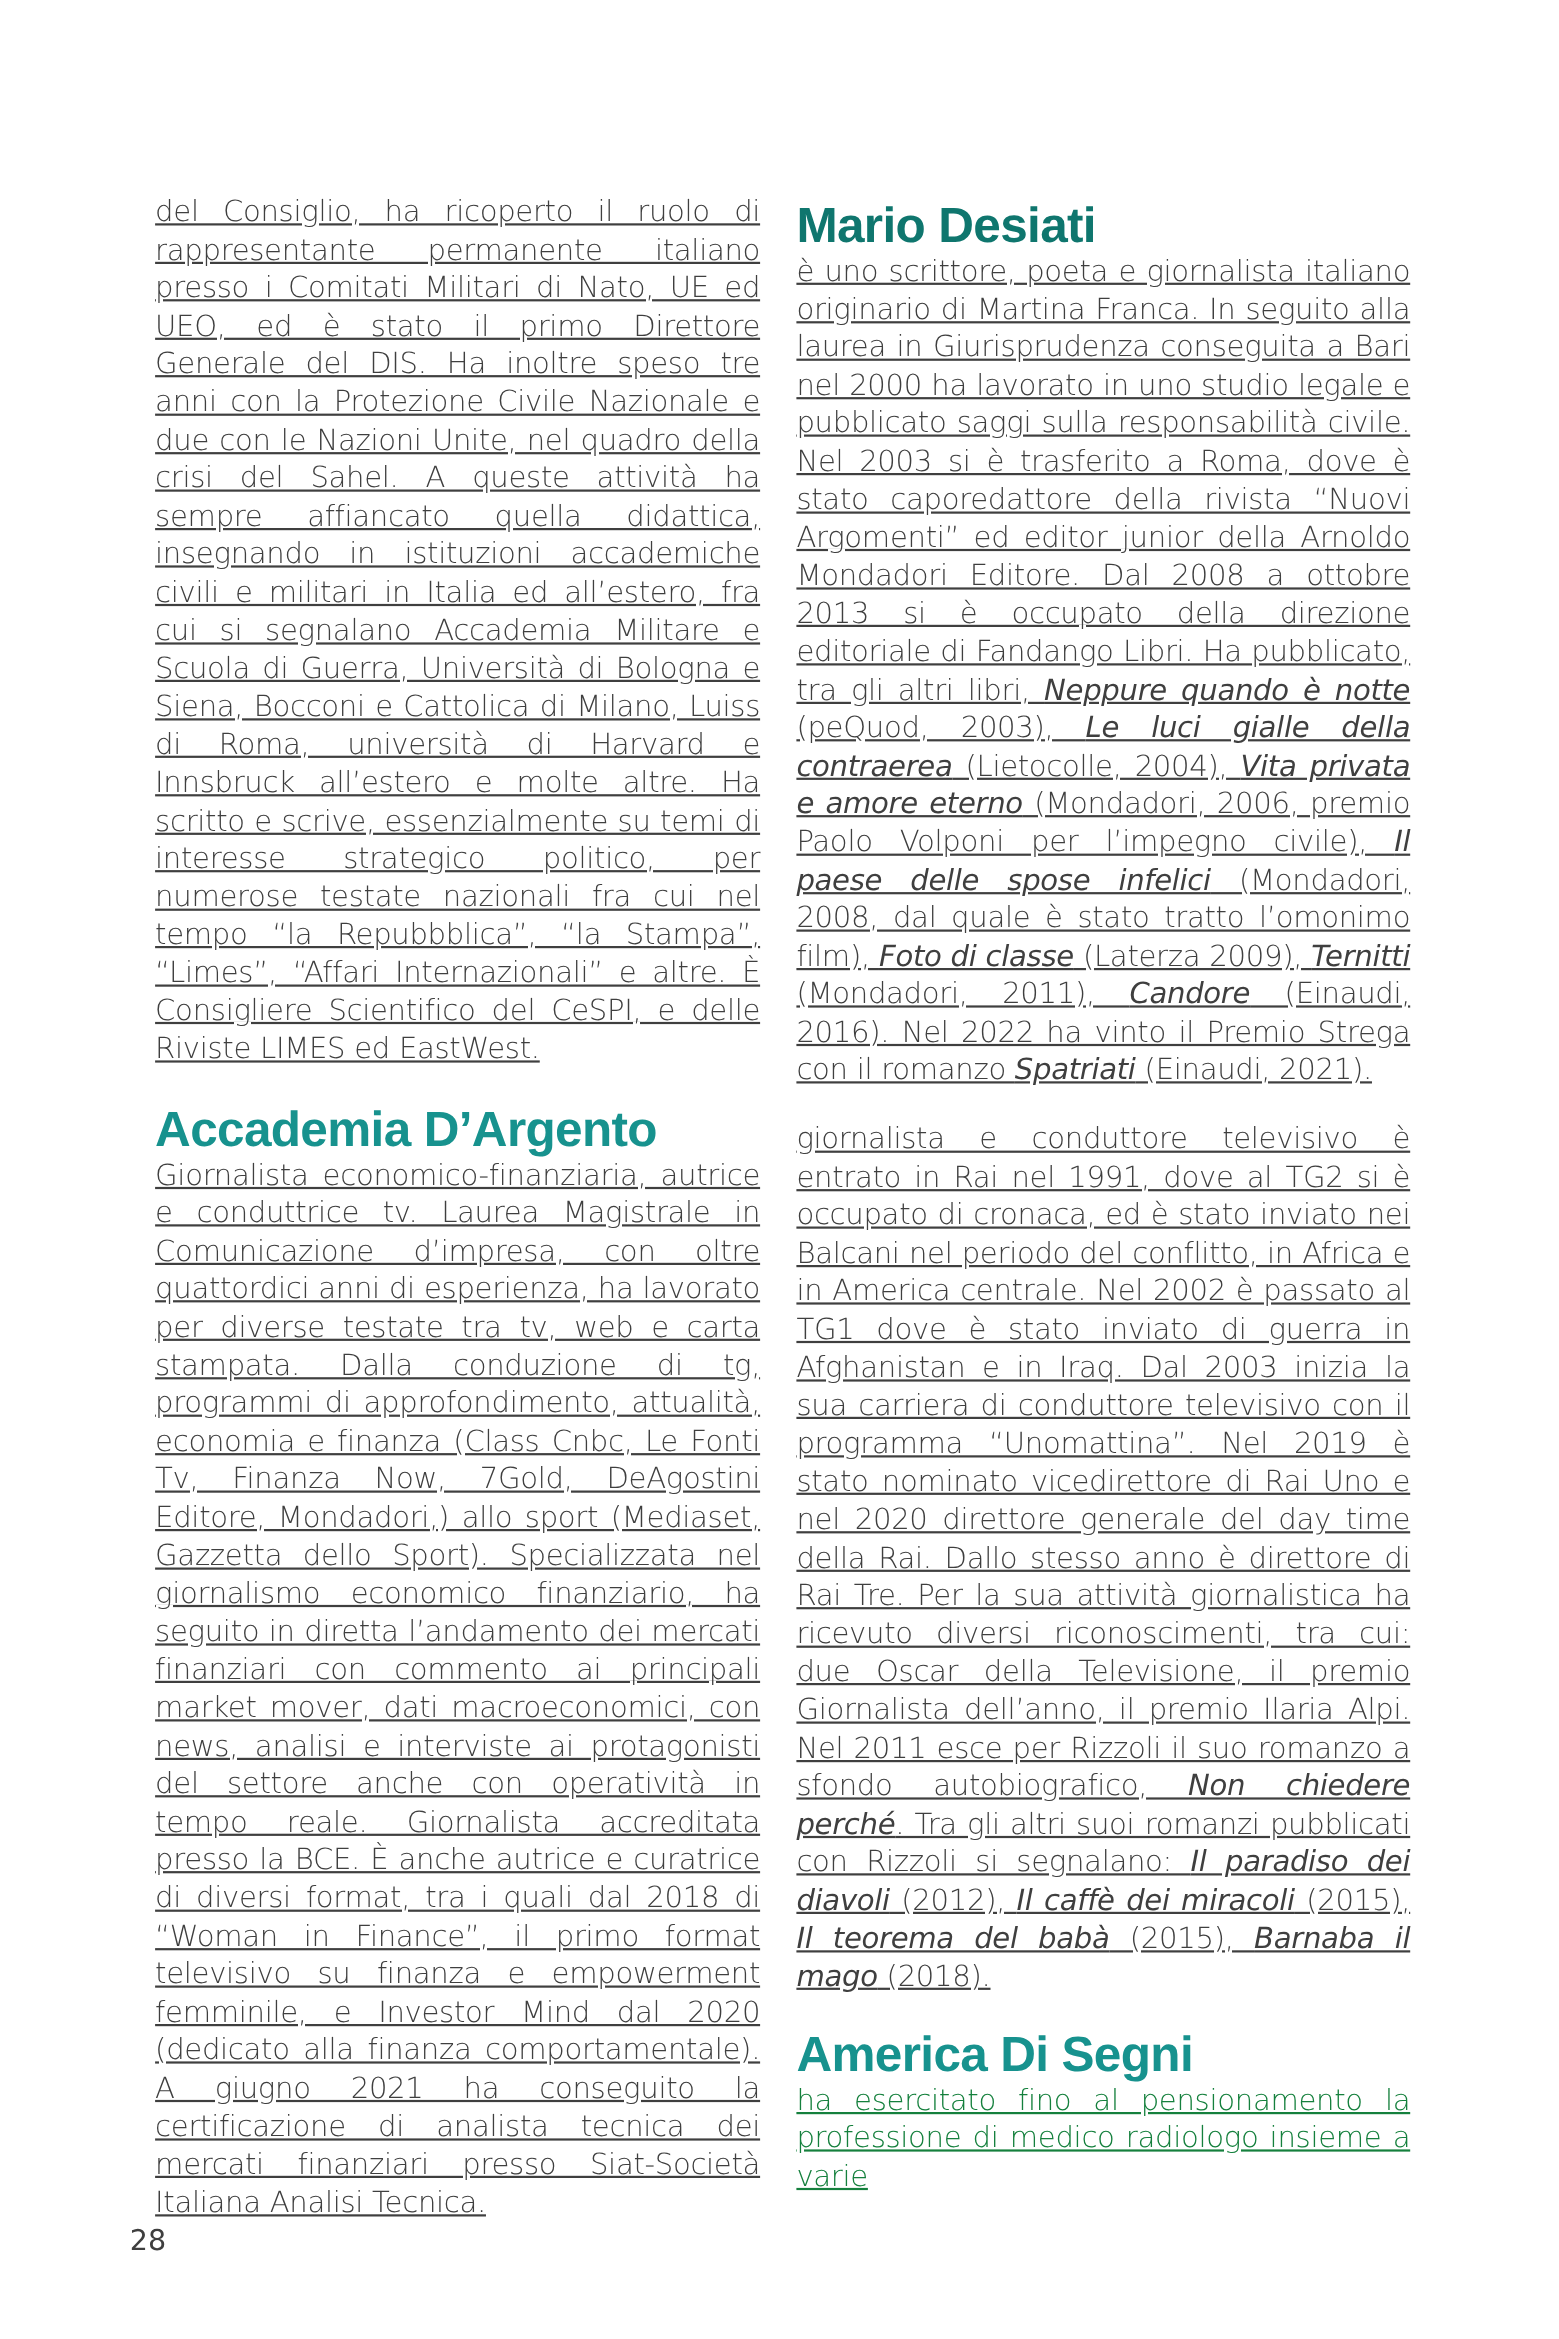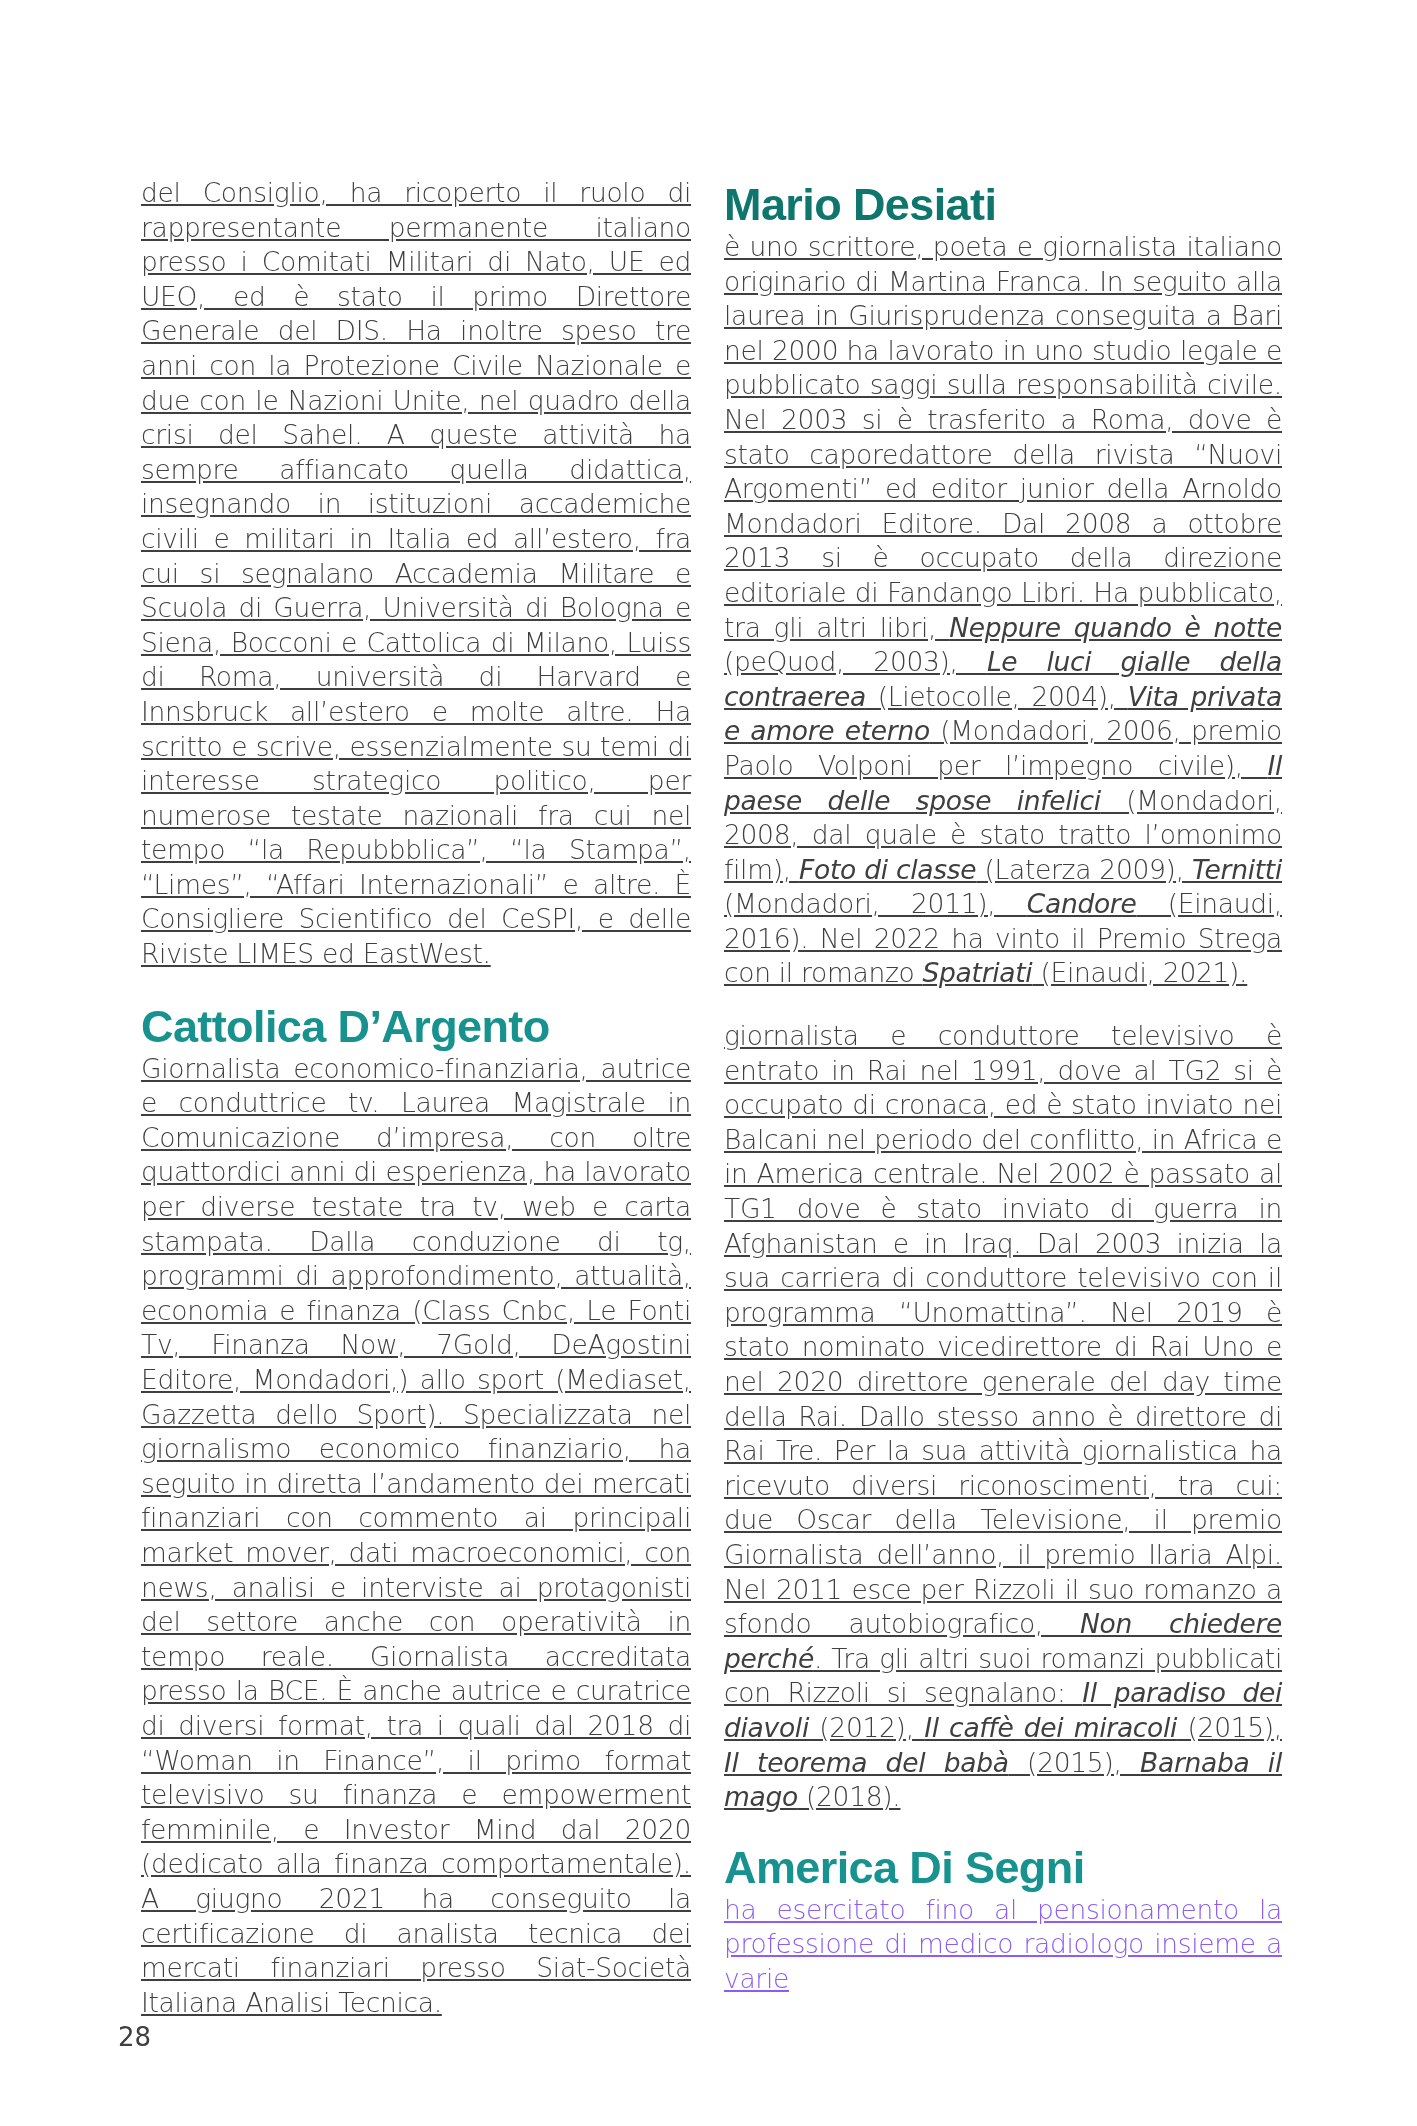--- a/index.html
+++ b/index.html
@@ -19,32 +19,32 @@
                  color: #3f3f3f; text-align: right; }
 </style>
 </head>
 <body style="background: rgb(255, 255, 255);">
 
 <div class="col col-left">
   <div class="block">
     <p class="para" style="color: rgb(63, 63, 63);"><span>del Consiglio, ha ricoperto il ruolo di rappresentante permanente italiano presso i Comitati Militari di Nato, UE ed UEO, ed è stato il primo Direttore Generale del DIS. Ha inoltre speso tre anni con la Protezione Civile Nazionale e due con le Nazioni Unite, nel quadro della crisi del Sahel. A queste attività ha sempre affiancato quella didattica, insegnando in istituzioni accademiche civili e militari in Italia ed all’estero, fra cui si segnalano Accademia Militare e Scuola di Guerra, Università di Bologna e Siena, Bocconi e Cattolica di Milano, Luiss di Roma, università di Harvard e Innsbruck all’estero e molte altre. Ha scritto e scrive, essenzialmente su temi di interesse strategico politico, per numerose testate nazionali fra cui nel tempo “la Repubbblica”, “la Stampa”, “Limes”, “Affari Internazionali” e altre. È Consigliere Scientifico del CeSPI, e delle Riviste LIMES ed EastWest.</span></p>
   </div>
   <div class="block">
-    <h2 class="name" style="color: rgb(23, 146, 142);">Cattolica D’Argento</h2>
+    <h2 class="name" style="color: rgb(23, 146, 142);">Accademia D’Argento</h2>
     <p class="para" style="color: rgb(63, 63, 63);"><span>Giornalista economico-finanziaria, autrice e conduttrice tv. Laurea Magistrale in Comunicazione d’impresa, con oltre quattordici anni di esperienza, ha lavorato per diverse testate tra tv, web e carta stampata. Dalla conduzione di tg, programmi di approfondimento, attualità, economia e finanza (Class Cnbc, Le Fonti Tv, Finanza Now, 7Gold, DeAgostini Editore, Mondadori,) allo sport (Mediaset, Gazzetta dello Sport). Specializzata nel giornalismo economico finanziario, ha seguito in diretta l’andamento dei mercati finanziari con commento ai principali market mover, dati macroeconomici, con news, analisi e interviste ai protagonisti del settore anche con operatività in tempo reale. Giornalista accreditata presso la BCE. È anche autrice e curatrice di diversi format, tra i quali dal 2018 di “Woman in Finance”, il primo format televisivo su finanza e empowerment femminile, e Investor Mind dal 2020 (dedicato alla finanza comportamentale). A giugno 2021 ha conseguito la certificazione di analista tecnica dei mercati finanziari presso Siat-Società Italiana Analisi Tecnica.</span></p>
   </div>
 </div>
 
 <div class="col col-right">
   <div class="block">
     <h2 class="name" style="color: #0f766e;">Mario Desiati</h2>
     <p class="para" style="color: rgb(63, 63, 63);"><span>è uno scrittore, poeta e giornalista italiano originario di Martina Franca. In seguito alla laurea in Giurisprudenza conseguita a Bari nel 2000 ha lavorato in uno studio legale e pubblicato saggi sulla responsabilità civile. Nel 2003 si è trasferito a Roma, dove è stato caporedattore della rivista “Nuovi Argomenti” ed editor junior della Arnoldo Mondadori Editore. Dal 2008 a ottobre 2013 si è occupato della direzione editoriale di Fandango Libri. Ha pubblicato, tra gli altri libri, </span><em>Neppure quando è notte</em><span> (peQuod, 2003), </span><em>Le luci gialle della contraerea</em><span> (Lietocolle, 2004), </span><em>Vita privata e amore eterno</em><span> (Mondadori, 2006, premio Paolo Volponi per l’impegno civile), </span><em>Il paese delle spose infelici</em><span> (Mondadori, 2008, dal quale è stato tratto l’omonimo film), </span><em>Foto di classe</em><span> (Laterza 2009), </span><em>Ternitti</em><span> (Mondadori, 2011), </span><em>Candore</em><span> (Einaudi, 2016). Nel 2022 ha vinto il Premio Strega con il romanzo </span><em>Spatriati</em><span> (Einaudi, 2021).</span></p>
   </div>
   <div class="block">
     <p class="para" style="color: rgb(63, 63, 63);"><span>giornalista e conduttore televisivo è entrato in Rai nel 1991, dove al TG2 si è occupato di cronaca, ed è stato inviato nei Balcani nel periodo del conflitto, in Africa e in America centrale. Nel 2002 è passato al TG1 dove è stato inviato di guerra in Afghanistan e in Iraq. Dal 2003 inizia la sua carriera di conduttore televisivo con il programma “Unomattina”. Nel 2019 è stato nominato vicedirettore di Rai Uno e nel 2020 direttore generale del day time della Rai. Dallo stesso anno è direttore di Rai Tre. Per la sua attività giornalistica ha ricevuto diversi riconoscimenti, tra cui: due Oscar della Televisione, il premio Giornalista dell’anno, il premio Ilaria Alpi. Nel 2011 esce per Rizzoli il suo romanzo a sfondo autobiografico, </span><em>Non chiedere perché</em><span>. Tra gli altri suoi romanzi pubblicati con Rizzoli si segnalano: </span><em>Il paradiso dei diavoli</em><span> (2012), </span><em>Il caffè dei miracoli</em><span> (2015), </span><em>Il teorema del babà</em><span> (2015), </span><em>Barnaba il mago</em><span> (2018).</span></p>
   </div>
   <div class="block">
     <h2 class="name" style="color: rgb(23, 146, 142);">America Di Segni</h2>
-    <p class="para" style="color: #8b5cf6;"><span>ha esercitato fino al pensionamento la professione di medico radiologo insieme a varie</span></p>
+    <p class="para" style="color: #15803d;"><span>ha esercitato fino al pensionamento la professione di medico radiologo insieme a varie</span></p>
   </div>
 </div>
 
 <div class="page-number" style="color: rgb(63, 63, 63);">28</div>
 
 </body></html>

